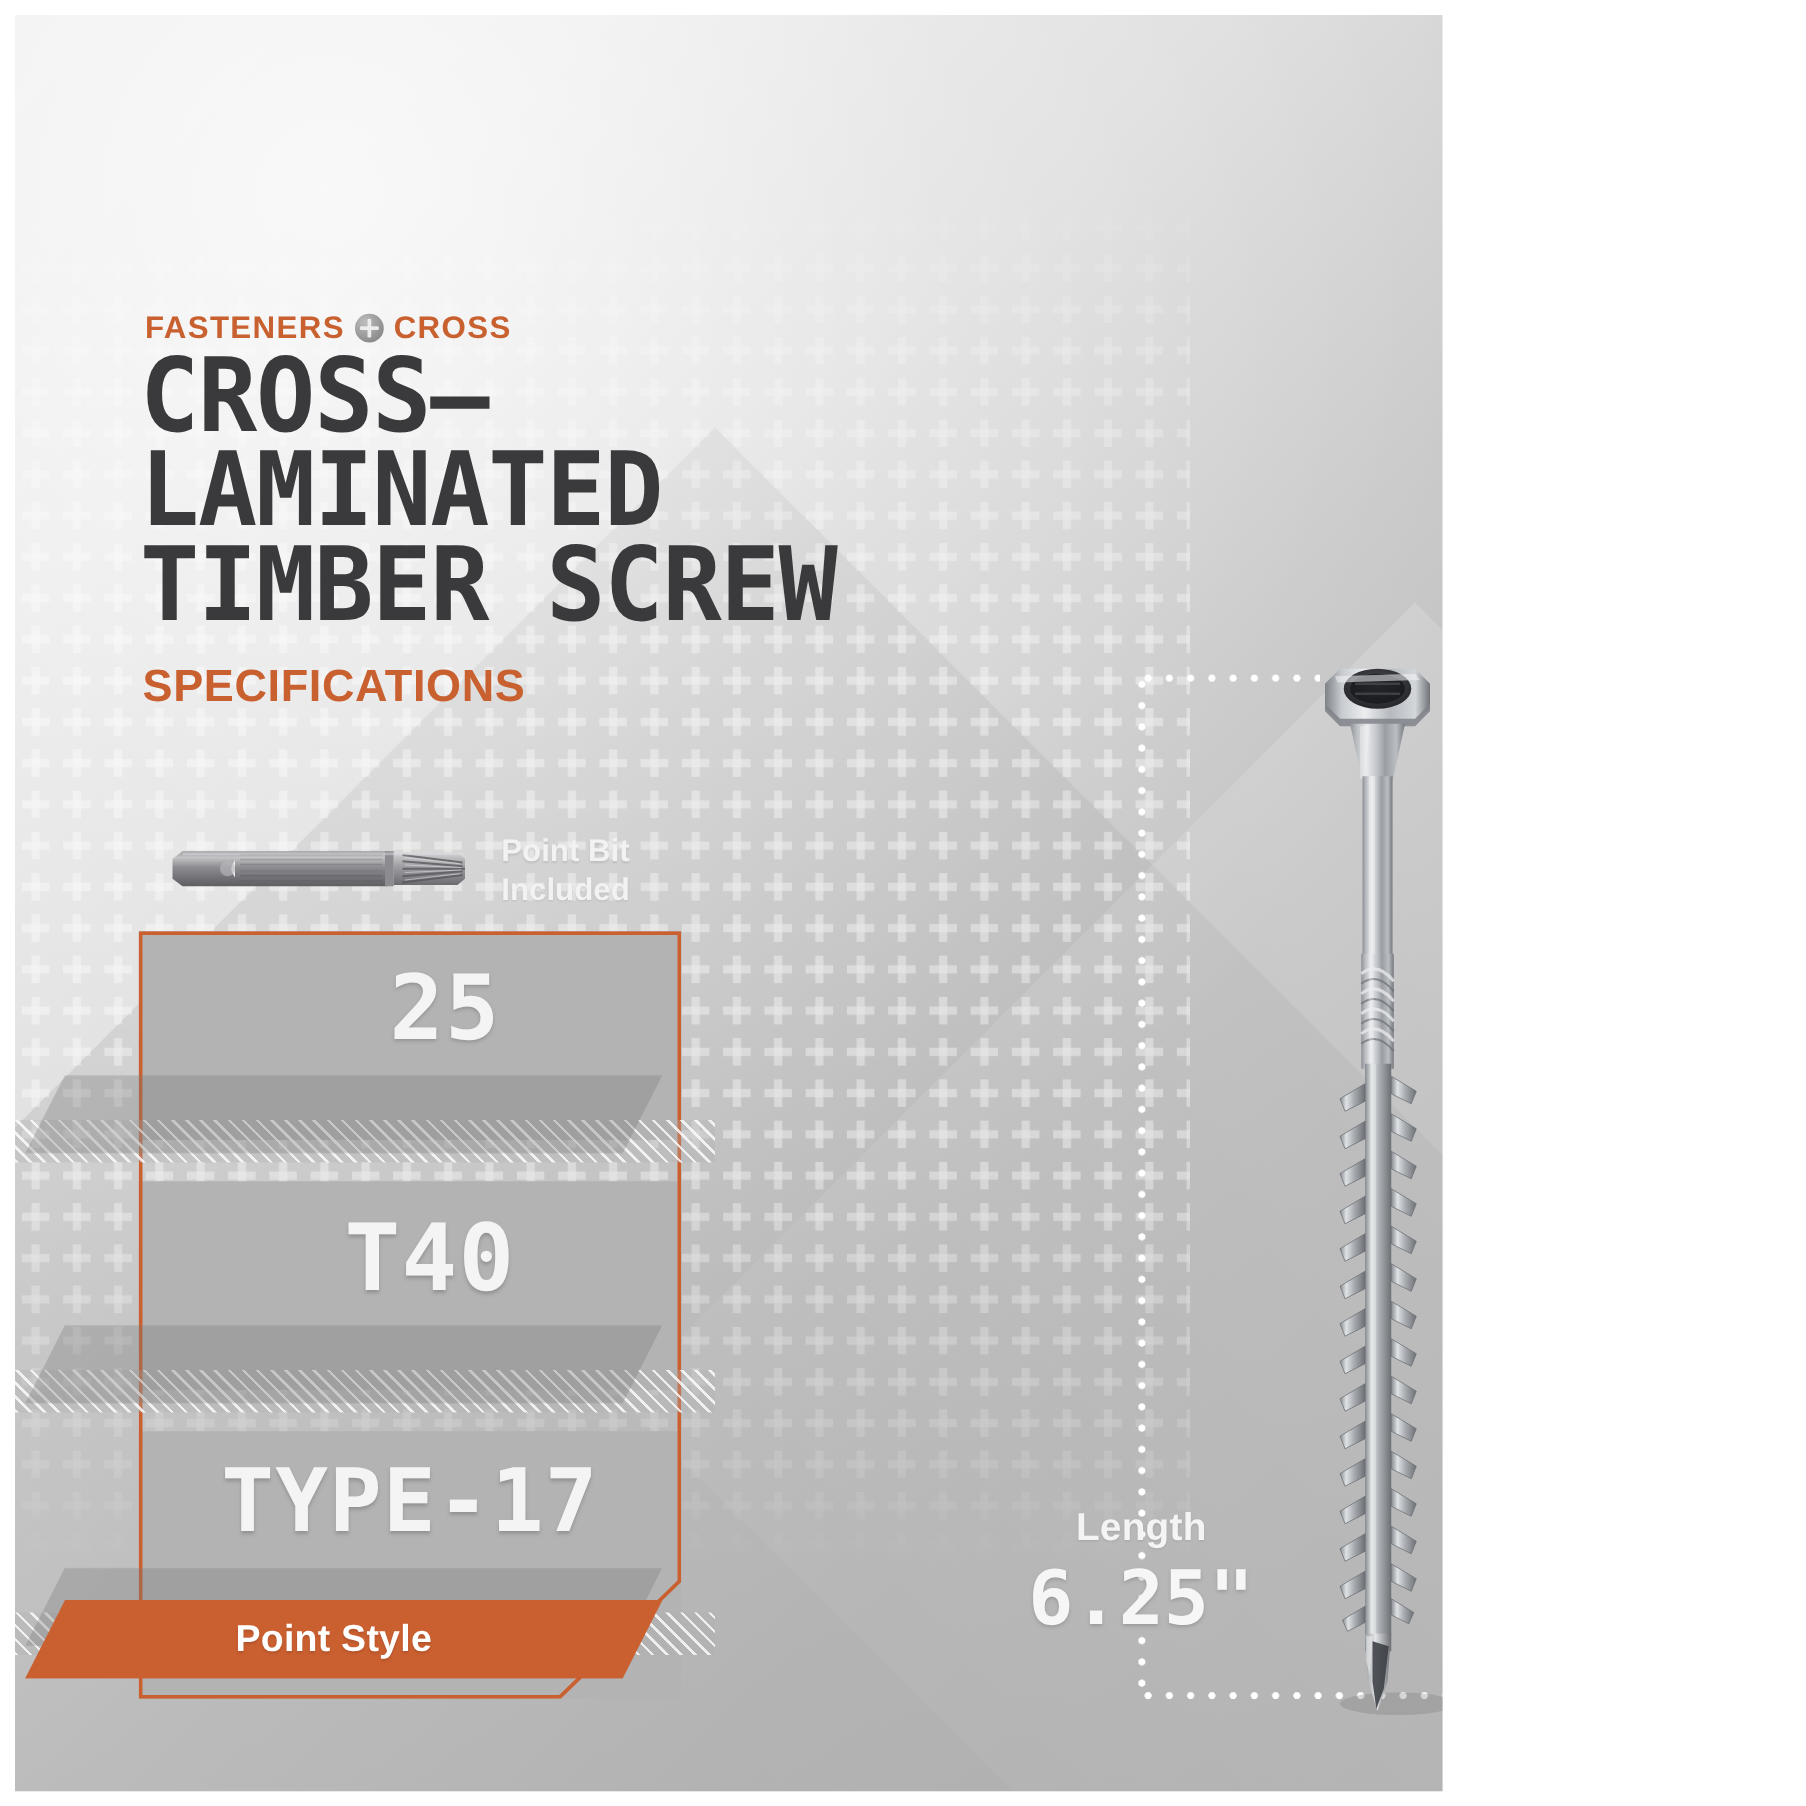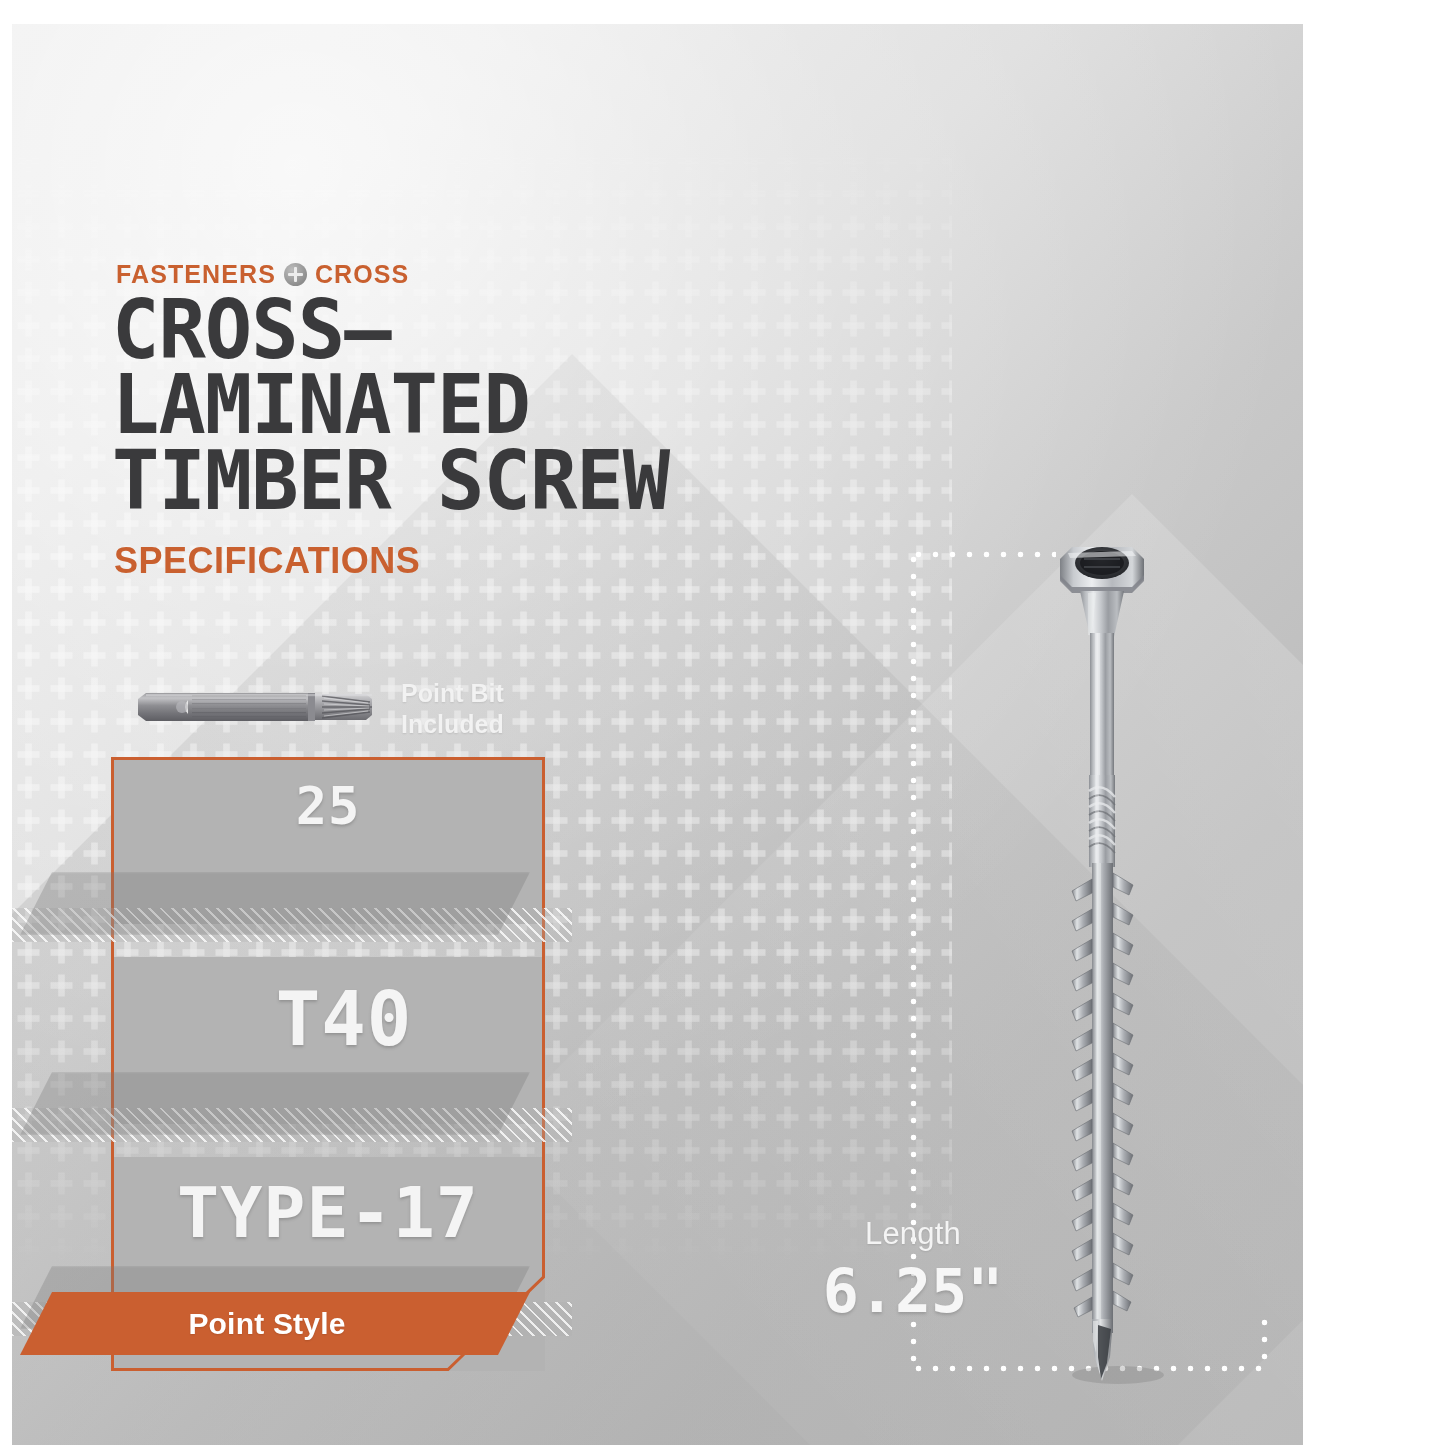--- a/index.html
+++ b/index.html
@@ -13,22 +13,22 @@
   #canvas{
     position:relative;
     width:1445px;height:1445px;
     background:#ffffff;
     overflow:hidden;
   }
 
   
   .board{
     position:absolute;
-    left:12px;top:24px;
-    width:1291px;height:1421px;
+    left:12px;top:12px;
+    width:1142px;height:1421px;
     overflow:hidden;
     background:
       linear-gradient(135deg,#ececec 0%,#e9e9e9 18%,#dddddd 38%,#c9c9c9 58%,#bdbdbd 76%,#b6b6b6 100%);
   }
 
   
   .board-gloss{
     position:absolute;inset:0;
     background:radial-gradient(circle at 22% 10%, rgba(255,255,255,.70) 0%, rgba(255,255,255,.22) 32%, rgba(255,255,255,0) 62%);
     pointer-events:none;
@@ -182,21 +182,21 @@
     width:7px;
     background-image:radial-gradient(circle, #ffffff 0 2.6px, rgba(255,255,255,0) 3.1px);
     background-size:7px 17px;background-repeat:repeat-y;
   }
 
   .dim-label{
     position:absolute;text-align:center;
   }
   .dim-label .cap{
     display:block;
-    font-size:31px;font-weight:normal;color:#f4f4f4;
+    font-size:31px;font-weight:bold;color:#f4f4f4;
     letter-spacing:.2px;margin-bottom:4px;
     text-shadow:0 1px 2px rgba(0,0,0,.10);
   }
   .dim-label .val{
     display:block;
     font-family:"DejaVu Sans Mono","Liberation Mono",monospace;
     font-weight:bold;
     font-size:60px;color:#f6f6f6;letter-spacing:0px;
     text-shadow:0 2px 3px rgba(90,90,90,.30);
   }
@@ -297,21 +297,21 @@
     <div class="spec-panel" style="top:733px;height:167px;"></div>
     <div class="spec-panel" style="top:933px;height:167px;"></div>
     <div class="spec-panel" style="top:1133px;height:214px;"></div>
 
     <div class="spec-frame">
       <svg width="434" height="614" viewBox="0 0 434 614">
         <path d="M1.5 1.5 L432.5 1.5 L432.5 520 L337 612.5 L1.5 612.5 Z" fill="none" stroke="#ca5f30" stroke-width="3"></path>
       </svg>
     </div>
 
-    <div class="spec-value" style="top:752px;font-size:52px;">25</div>
+    <div class="spec-value" style="top:752px;font-size:72px;padding-left:28px;">25</div>
     <div class="hatch" style="top:884px;"></div>
     <div class="ribbon-shadow" style="top:848px;"></div>
 
     <div class="spec-value" style="top:952px;font-size:74px;padding-left:16px;">T40</div>
     <div class="hatch" style="top:1084px;"></div>
     <div class="ribbon-shadow" style="top:1048px;"></div>
 
     <div class="spec-value" style="top:1148px;font-size:70px;">TYPE-17</div>
     <div class="hatch" style="top:1278px;"></div>
     <div class="ribbon-shadow" style="top:1242px;"></div>

